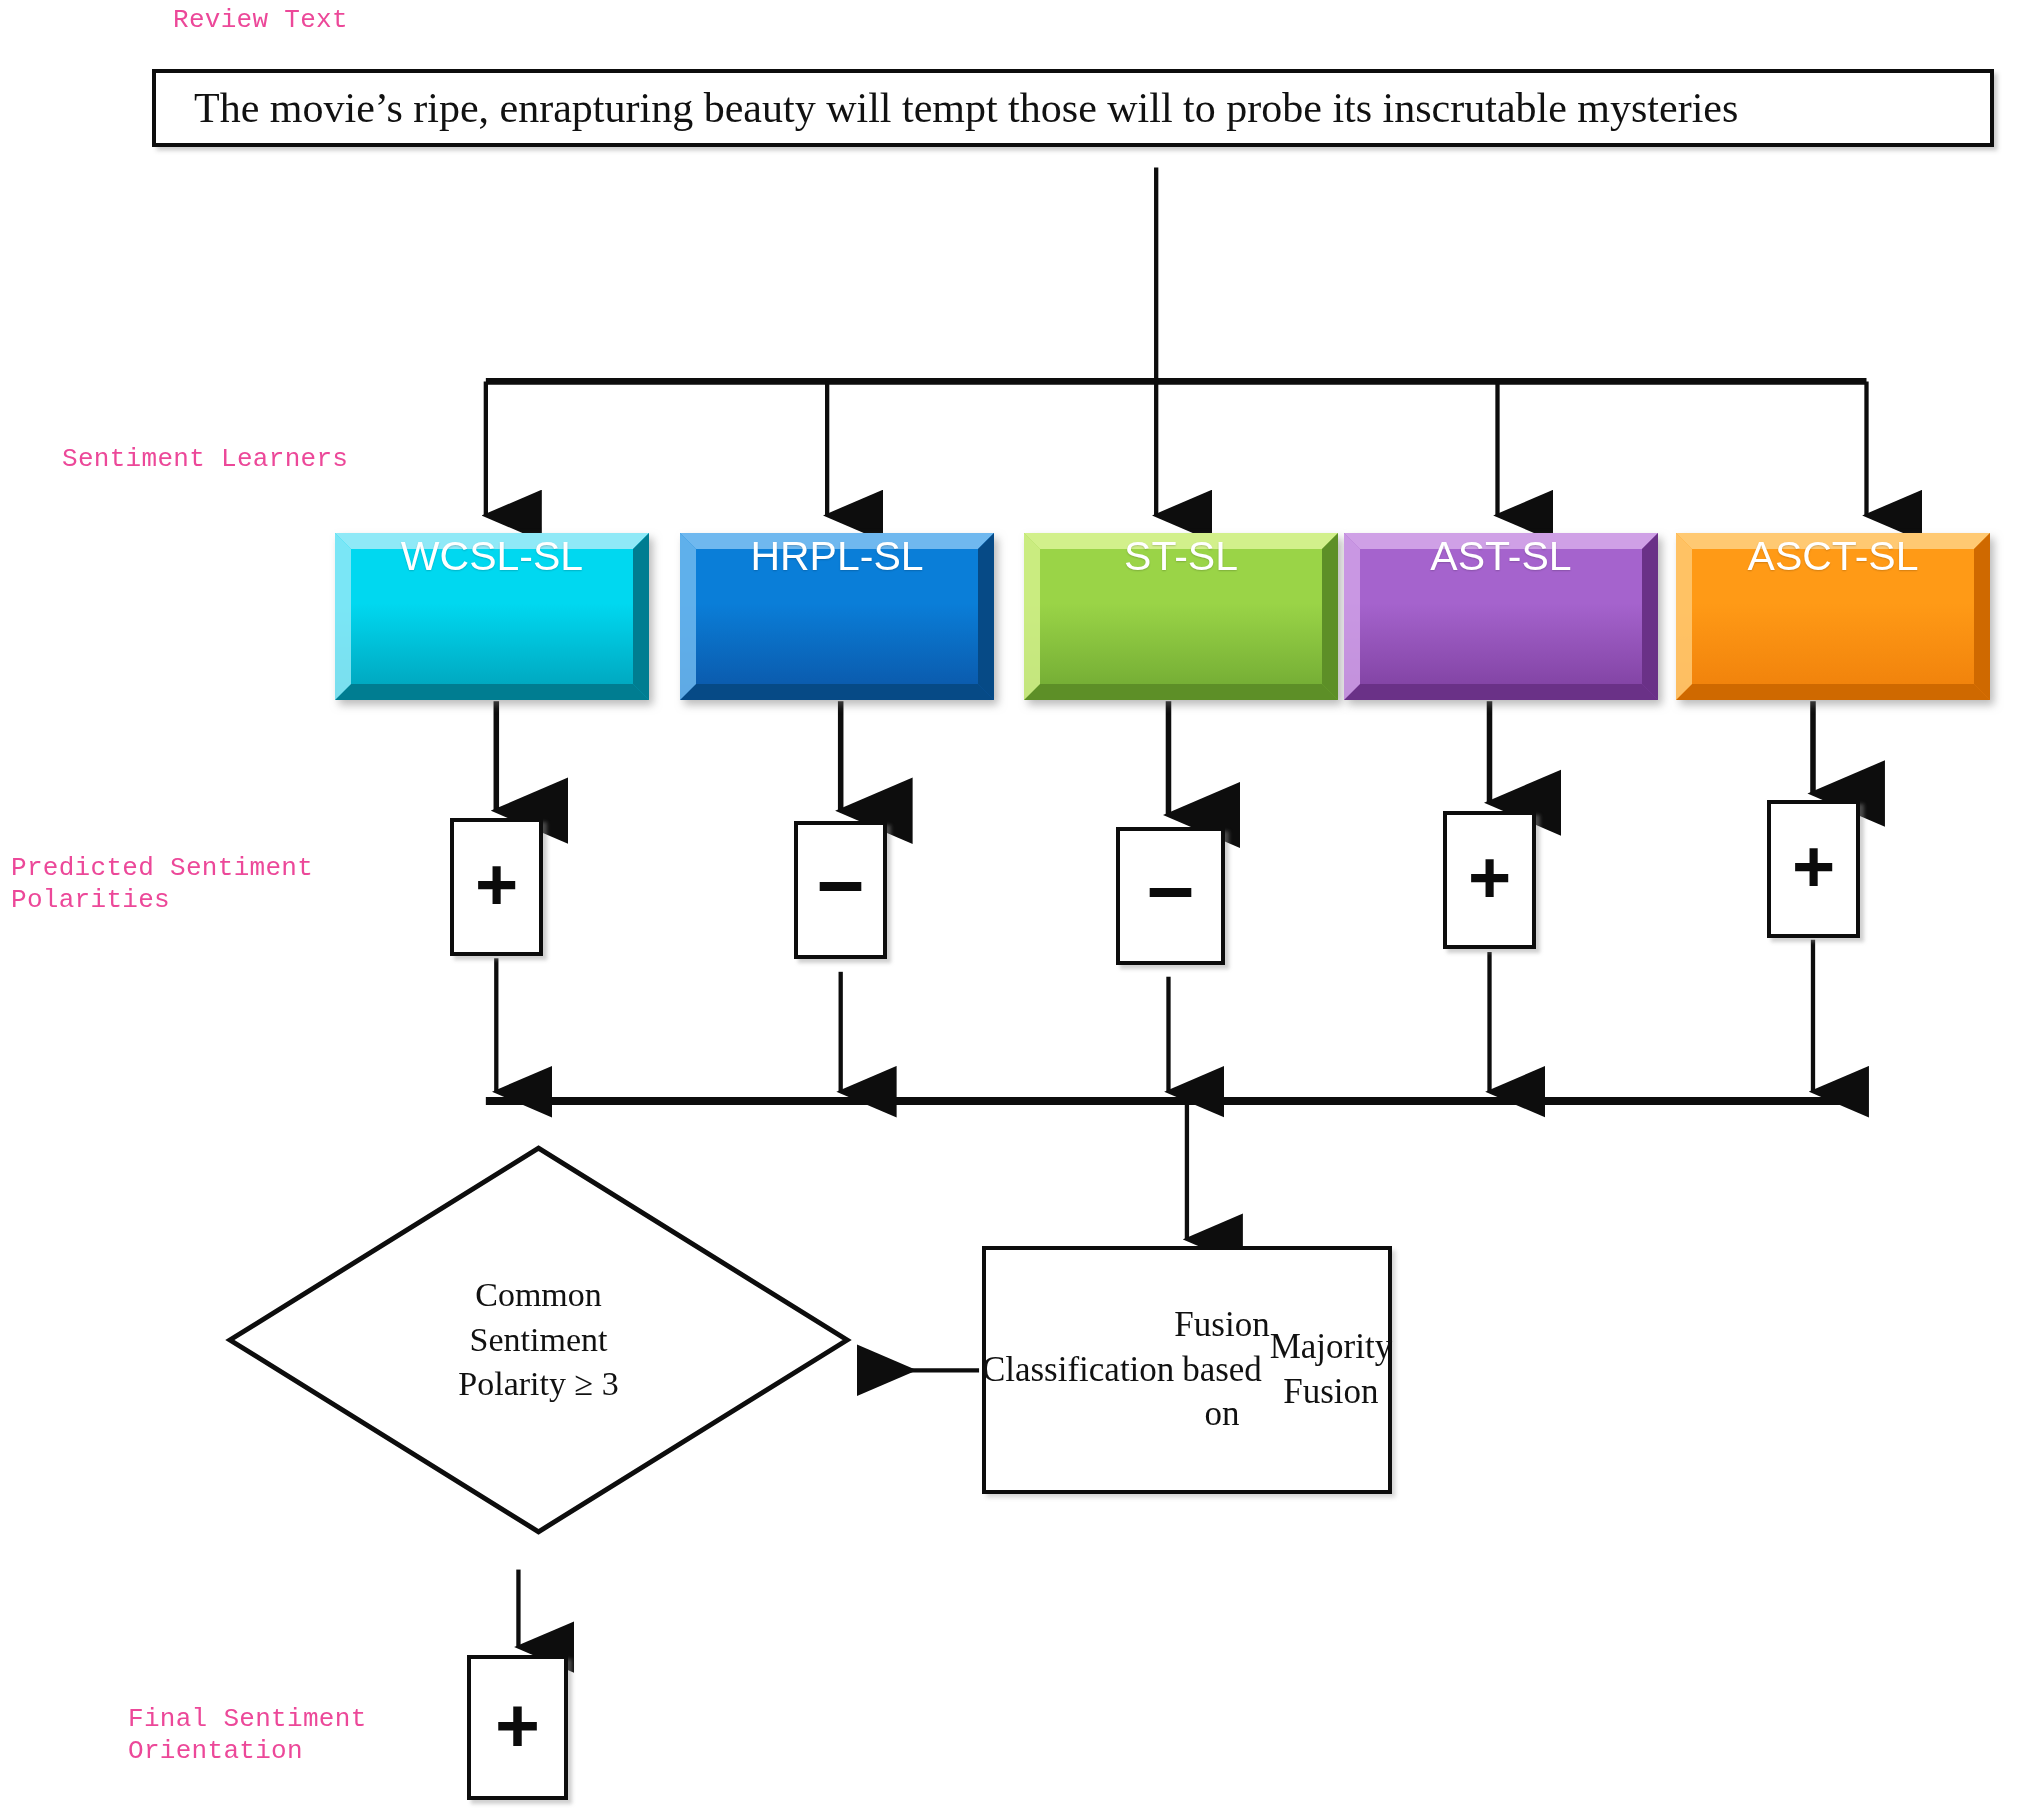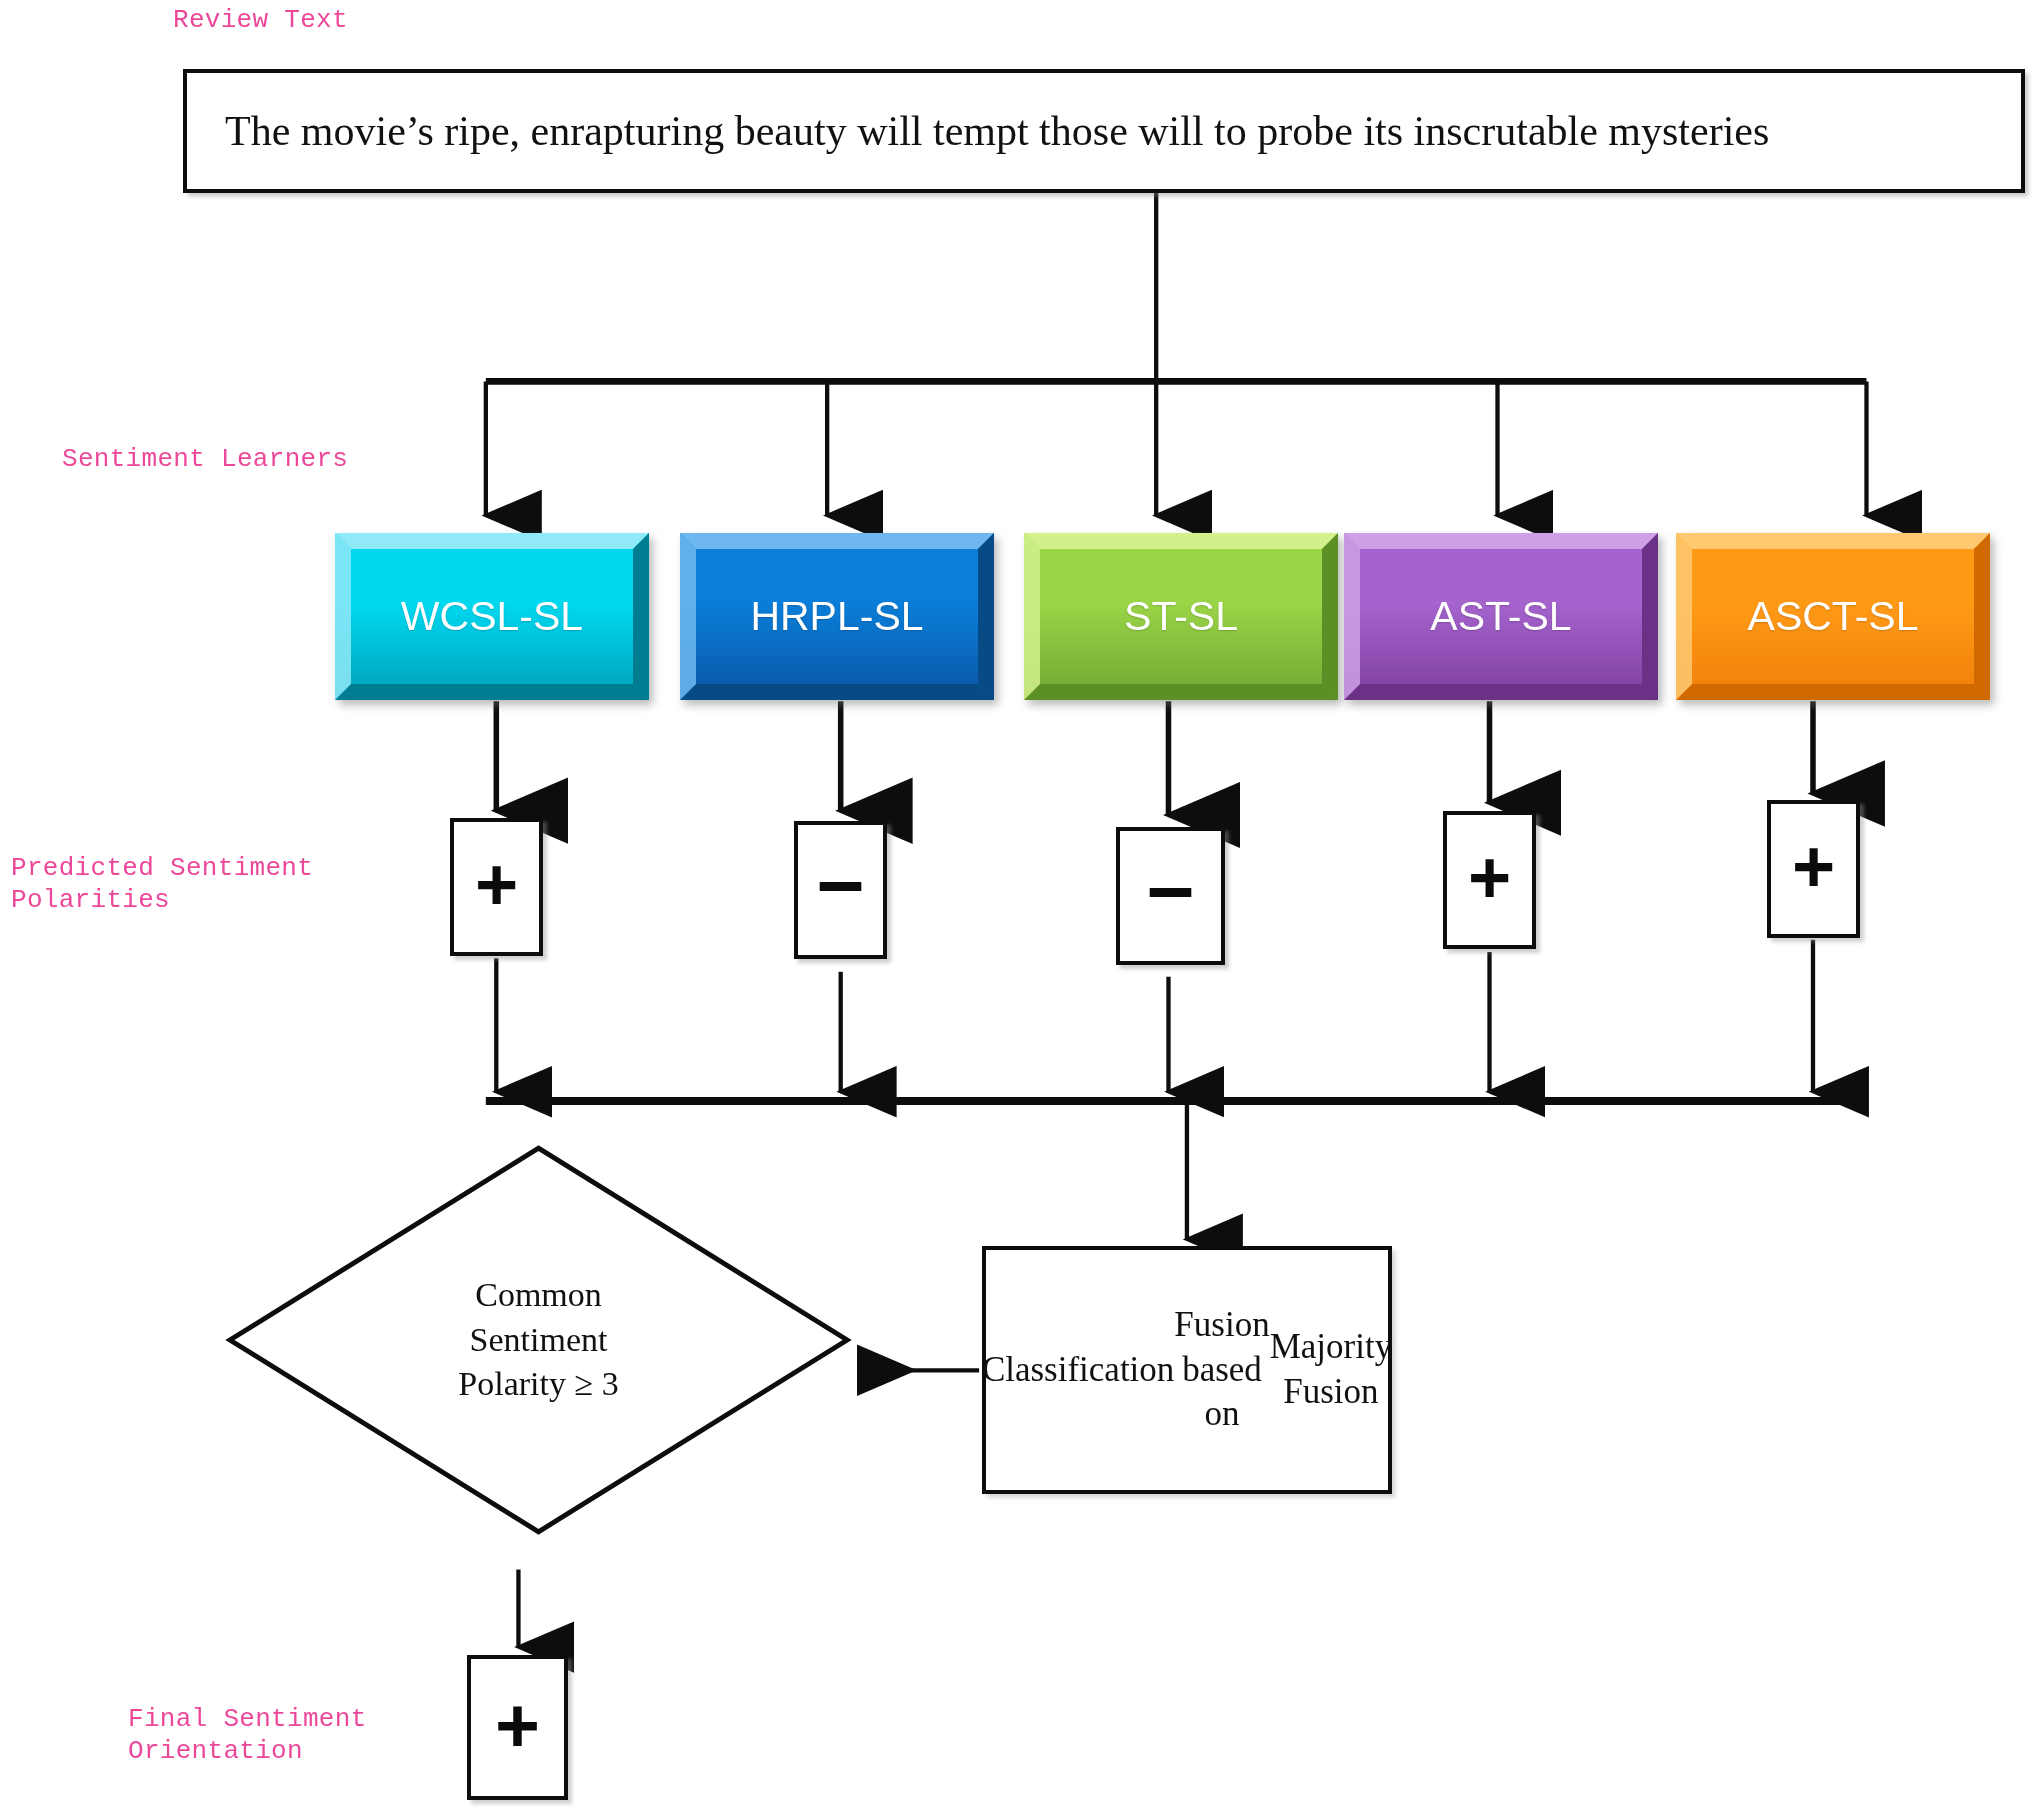--- a/index.html
+++ b/index.html
@@ -13,42 +13,42 @@
     font-size:26px;
     line-height:1.22;
     color:#ec4899;
     white-space:pre-line;
     letter-spacing:0.3px;
   }
 
   
   #review-box{
     position:absolute;
-    left:183px; top:69px; width:1842px; height:124px;
+    left:152px; top:69px; width:1842px; height:78px;
     background:#fff;
     border:4.3px solid #0d0d0d;
     box-sizing:border-box;
     display:flex;align-items:center;
     box-shadow:3.7px 3.7px 4.3px rgba(140,140,140,.45);
   }
   #review-box .txt{
     font-family:"Liberation Serif",serif;
     font-size:42px;
     padding-left:38px;
     white-space:nowrap;
     color:#111;
   }
 
   
   .sl-box{
     position:absolute;
     top:533px;
     width:314px;height:167px;
     box-sizing:border-box;
-    display:flex;align-items:center;justify-content:center;
+    display:flex;align-items:flex-start;justify-content:center;
     color:#ffffff;
     font-family:"Liberation Sans",sans-serif;
     font-size:41px;
     letter-spacing:0px;
     filter:drop-shadow(4.9px 5.5px 4.3px rgba(120,120,120,.5));
   }
   .sl-box .label{position:relative;z-index:5;text-shadow:0 1.2px 1.8px rgba(0,0,0,.18);}
 
   
   .pol-box{

